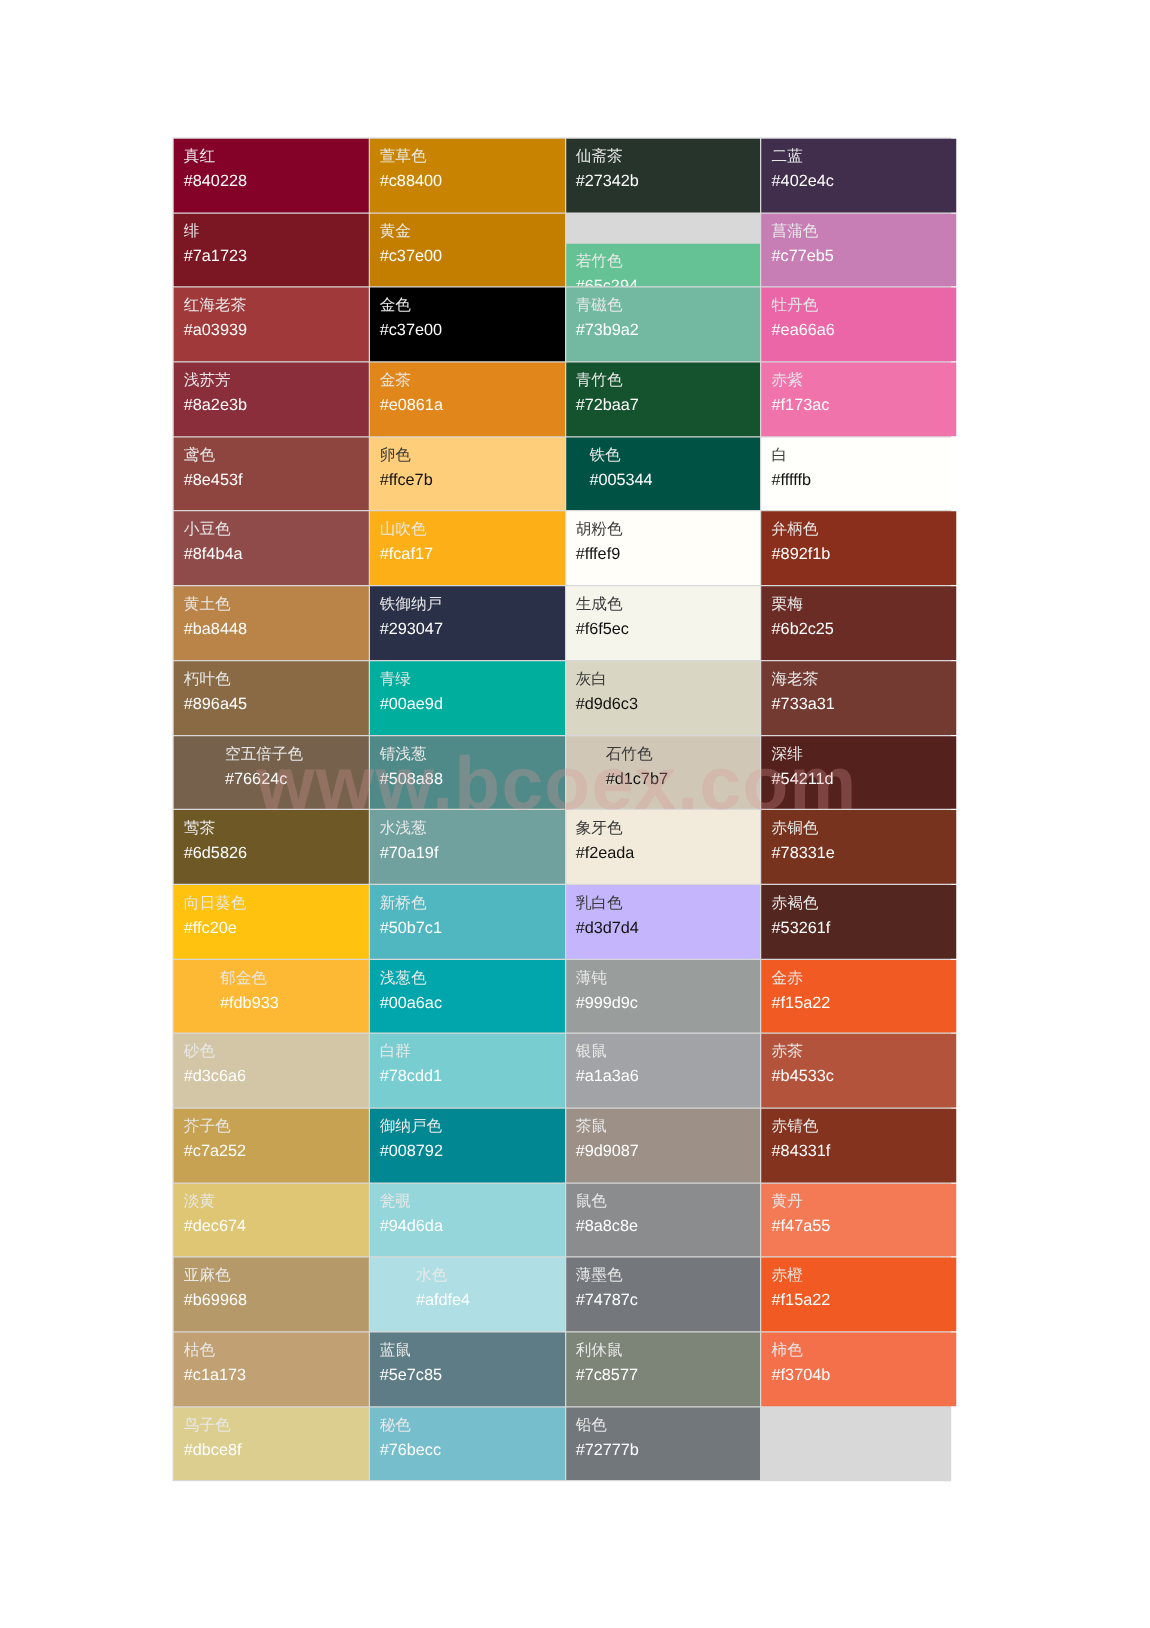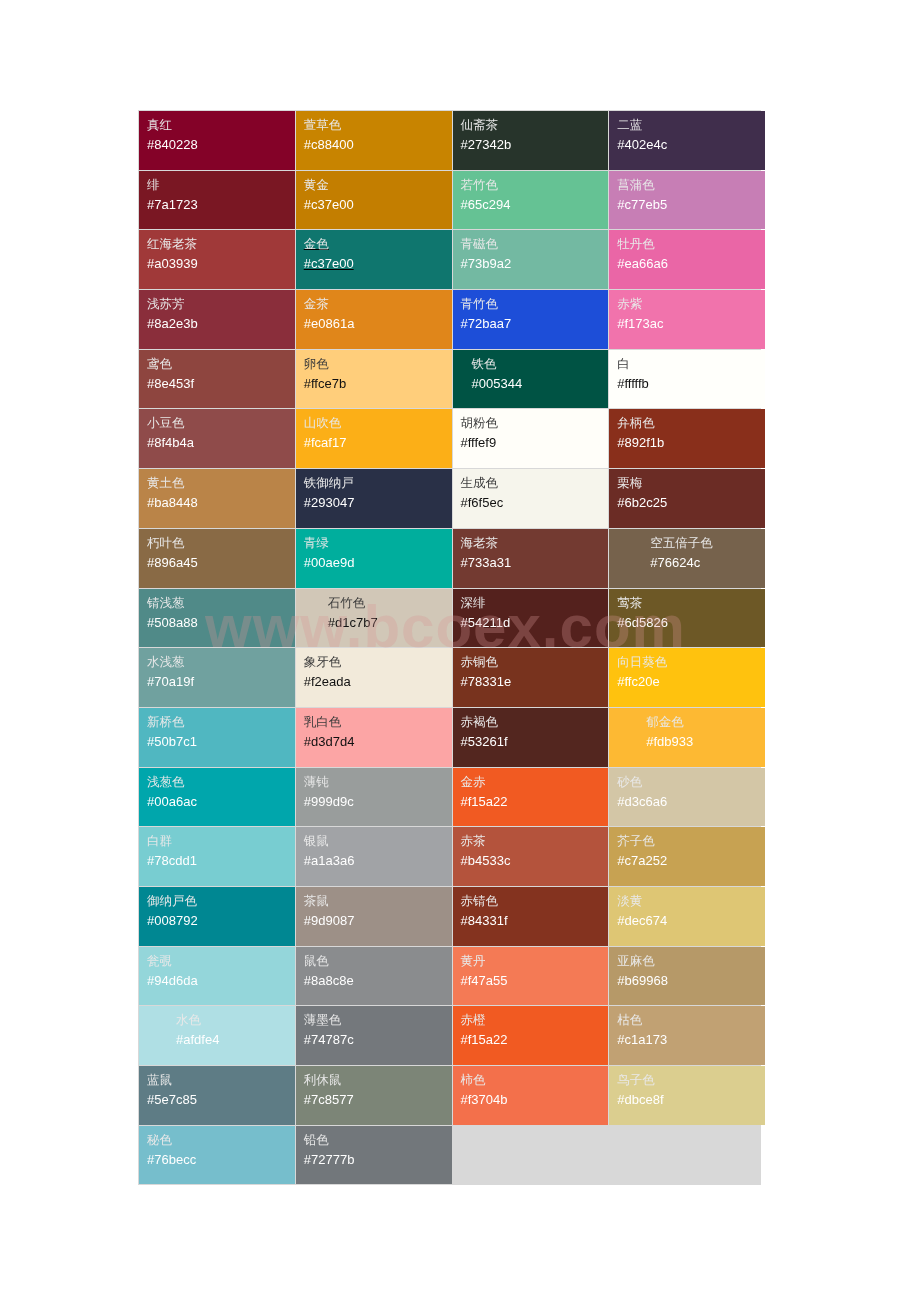--- a/index.html
+++ b/index.html
@@ -98,53 +98,53 @@
         <span class="sw-hex">#402e4c</span>
       </div>
       <div class="swatch light-text" style="background: rgb(122, 23, 35);">
         <span class="sw-name">绯</span>
         <span class="sw-hex">#7a1723</span>
       </div>
       <div class="swatch light-text" style="background: rgb(195, 126, 0);">
         <span class="sw-name">黄金</span>
         <span class="sw-hex">#c37e00</span>
       </div>
-      <div class="swatch light-text" style="background: rgb(101, 194, 148);">
+      <div class="swatch light-text" style="background: rgb(101, 194, 148); margin-top: 24px;">
         <span class="sw-name">若竹色</span>
         <span class="sw-hex">#65c294</span>
       </div>
       <div class="swatch light-text" style="background: rgb(199, 126, 181);">
         <span class="sw-name">菖蒲色</span>
         <span class="sw-hex">#c77eb5</span>
       </div>
       <div class="swatch light-text" style="background: rgb(160, 57, 57);">
         <span class="sw-name">红海老茶</span>
         <span class="sw-hex">#a03939</span>
       </div>
-      <div class="swatch light-text" style="background: #0f766e; text-decoration: underline;">
+      <div class="swatch light-text" style="background: #000000; text-decoration: underline;">
         <span class="sw-name">金色</span>
         <span class="sw-hex">#c37e00</span>
       </div>
       <div class="swatch light-text" style="background: rgb(115, 185, 162);">
         <span class="sw-name">青磁色</span>
         <span class="sw-hex">#73b9a2</span>
       </div>
       <div class="swatch light-text" style="background: rgb(234, 102, 166);">
         <span class="sw-name">牡丹色</span>
         <span class="sw-hex">#ea66a6</span>
       </div>
       <div class="swatch light-text" style="background: rgb(138, 46, 59);">
         <span class="sw-name">浅苏芳</span>
         <span class="sw-hex">#8a2e3b</span>
       </div>
       <div class="swatch light-text" style="background: rgb(224, 134, 26);">
         <span class="sw-name">金茶</span>
         <span class="sw-hex">#e0861a</span>
       </div>
-      <div class="swatch light-text" style="background: #1d4ed8;">
+      <div class="swatch light-text" style="background: #14532d;">
         <span class="sw-name">青竹色</span>
         <span class="sw-hex">#72baa7</span>
       </div>
       <div class="swatch light-text" style="background: rgb(241, 115, 172);">
         <span class="sw-name">赤紫</span>
         <span class="sw-hex">#f173ac</span>
       </div>
       <div class="swatch light-text" style="background: rgb(142, 69, 63);">
         <span class="sw-name">鸢色</span>
         <span class="sw-hex">#8e453f</span>
@@ -194,20 +194,24 @@
         <span class="sw-hex">#6b2c25</span>
       </div>
       <div class="swatch light-text" style="background: rgb(137, 106, 69);">
         <span class="sw-name">朽叶色</span>
         <span class="sw-hex">#896a45</span>
       </div>
       <div class="swatch light-text" style="background: rgb(0, 174, 157);">
         <span class="sw-name">青绿</span>
         <span class="sw-hex">#00ae9d</span>
       </div>
+      <div class="swatch dark-text" style="background: rgb(217, 214, 195);">
+        <span class="sw-name">灰白</span>
+        <span class="sw-hex">#d9d6c3</span>
+      </div>
       <div class="swatch light-text" style="background: rgb(115, 58, 49);">
         <span class="sw-name">海老茶</span>
         <span class="sw-hex">#733a31</span>
       </div>
       <div class="swatch light-text" style="background: rgb(118, 98, 76); padding-left: 41px;">
         <span class="sw-name">空五倍子色</span>
         <span class="sw-hex">#76624c</span>
       </div>
       <div class="swatch light-text" style="background: rgb(80, 138, 136);">
         <span class="sw-name">锖浅葱</span>
@@ -238,21 +242,21 @@
         <span class="sw-hex">#78331e</span>
       </div>
       <div class="swatch light-text" style="background: rgb(255, 194, 14);">
         <span class="sw-name">向日葵色</span>
         <span class="sw-hex">#ffc20e</span>
       </div>
       <div class="swatch light-text" style="background: rgb(80, 183, 193);">
         <span class="sw-name">新桥色</span>
         <span class="sw-hex">#50b7c1</span>
       </div>
-      <div class="swatch dark-text" style="background: #fca5a5;">
+      <div class="swatch dark-text" style="background: #c4b5fd;">
         <span class="sw-name">乳白色</span>
         <span class="sw-hex">#d3d7d4</span>
       </div>
       <div class="swatch light-text" style="background: rgb(83, 38, 31);">
         <span class="sw-name">赤褐色</span>
         <span class="sw-hex">#53261f</span>
       </div>
       <div class="swatch light-text" style="background: rgb(253, 185, 51); padding-left: 37px;">
         <span class="sw-name">郁金色</span>
         <span class="sw-hex">#fdb933</span>

